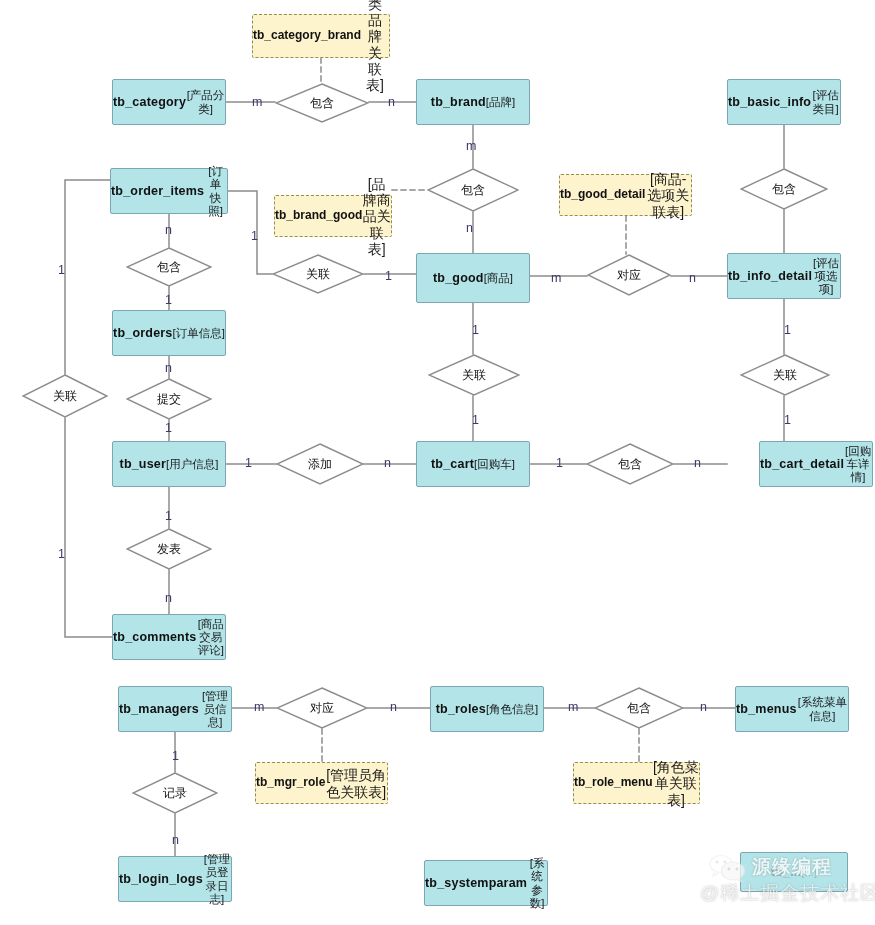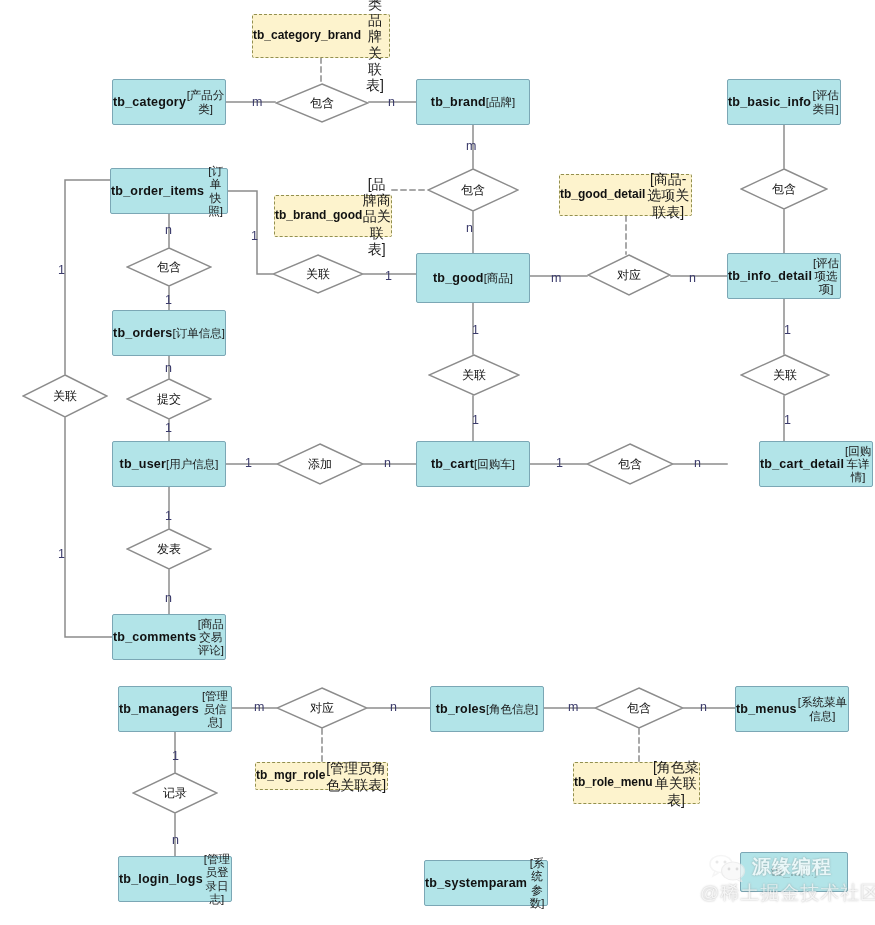--- a/index.html
+++ b/index.html
@@ -266,21 +266,21 @@
     <div class="t2">[分类品牌关联表]</div>
   </div>
   <div class="node link" style="left:274px;top:171px;width:118px;height:42px;margin-top:24px;">
     <div class="t1">tb_brand_good</div>
     <div class="t2">[品牌商品关联表]</div>
   </div>
   <div class="node link" style="left:559px;top:174px;width:133px;height:42px;">
     <div class="t1">tb_good_detail</div>
     <div class="t2">[商品-选项关联表]</div>
   </div>
-  <div class="node link" style="left:255px;top:762px;width:133px;height:28px;">
+  <div class="node link" style="left:255px;top:762px;width:133px;height:42px;">
     <div class="t1">tb_mgr_role</div>
     <div class="t2">[管理员角色关联表]</div>
   </div>
   <div class="node link" style="left:573px;top:762px;width:127px;height:42px;">
     <div class="t1">tb_role_menu</div>
     <div class="t2">[角色菜单关联表]</div>
   </div>
 
   <div class="rel" style="left:275px;top:83px;width:94px;height:40px;">
     <svg class="dia" viewBox="0 0 94 40" preserveAspectRatio="none">

